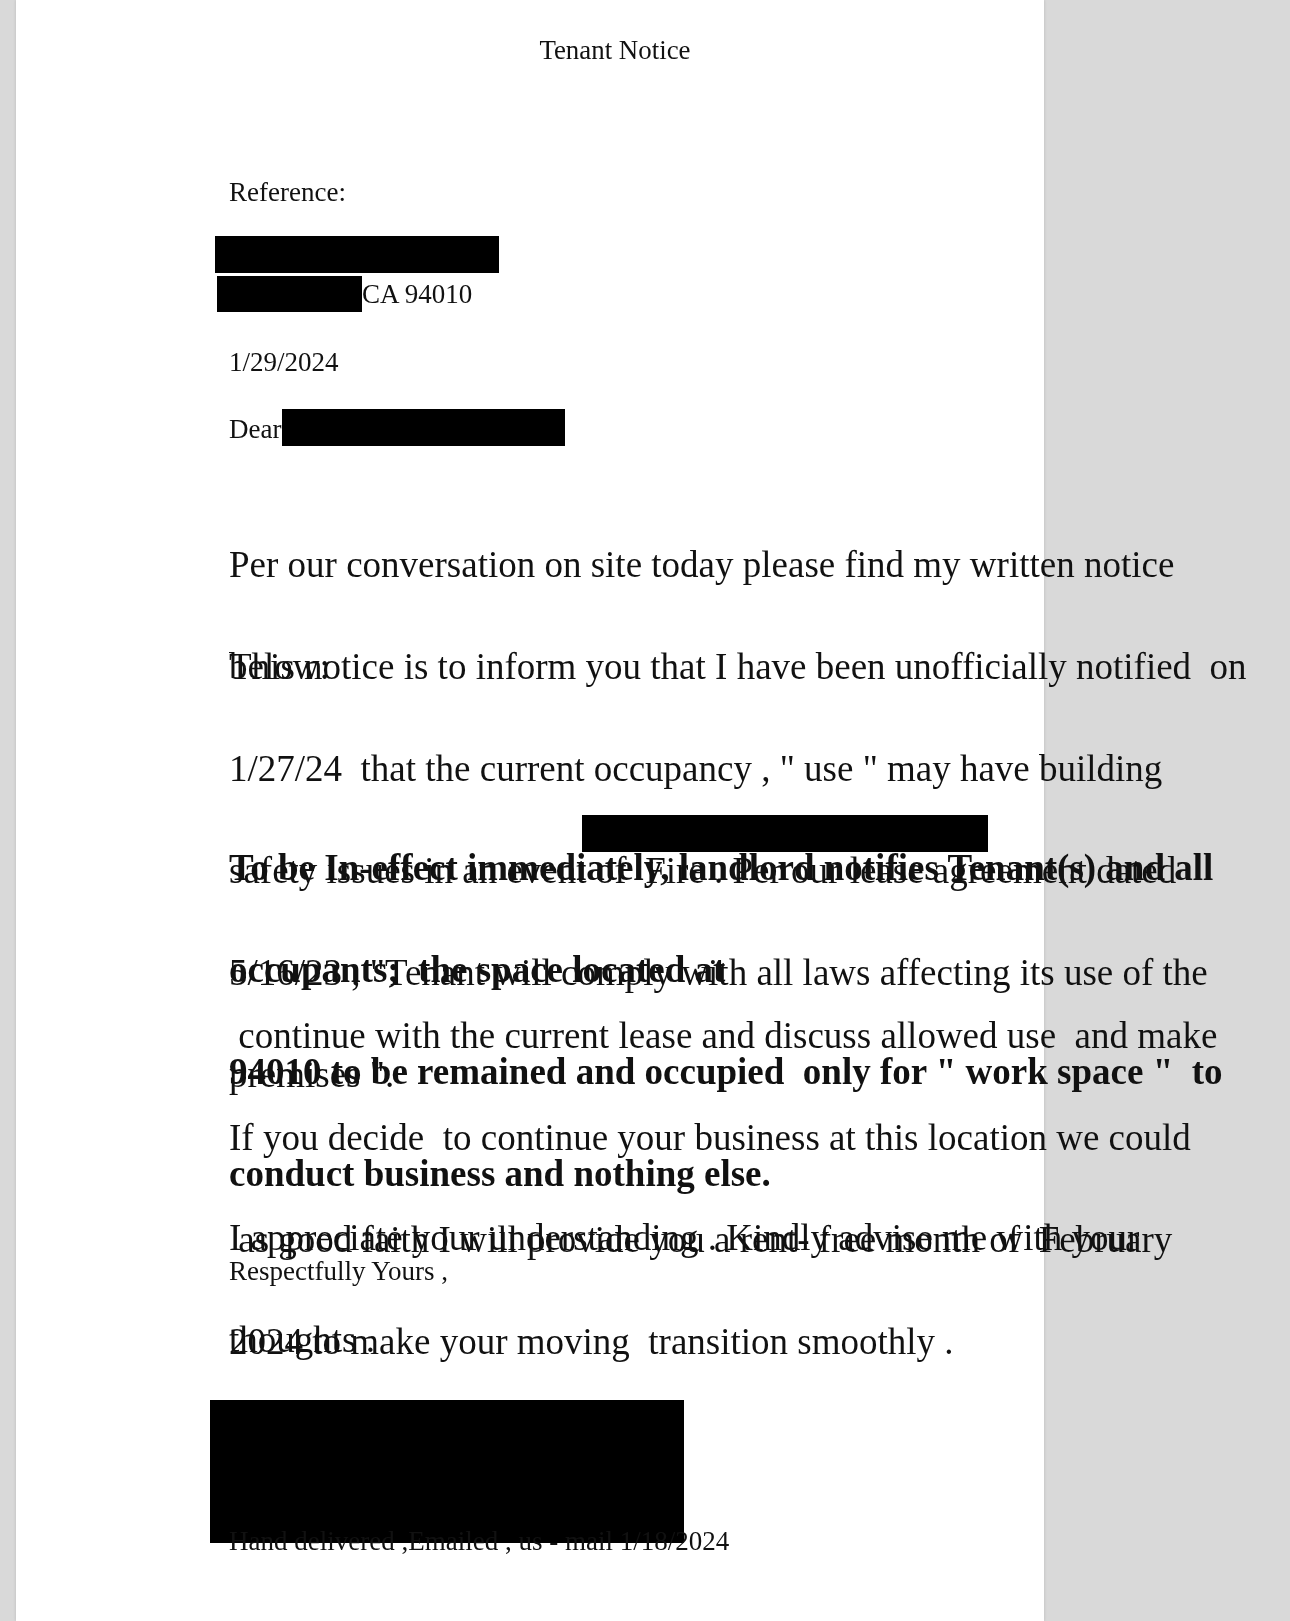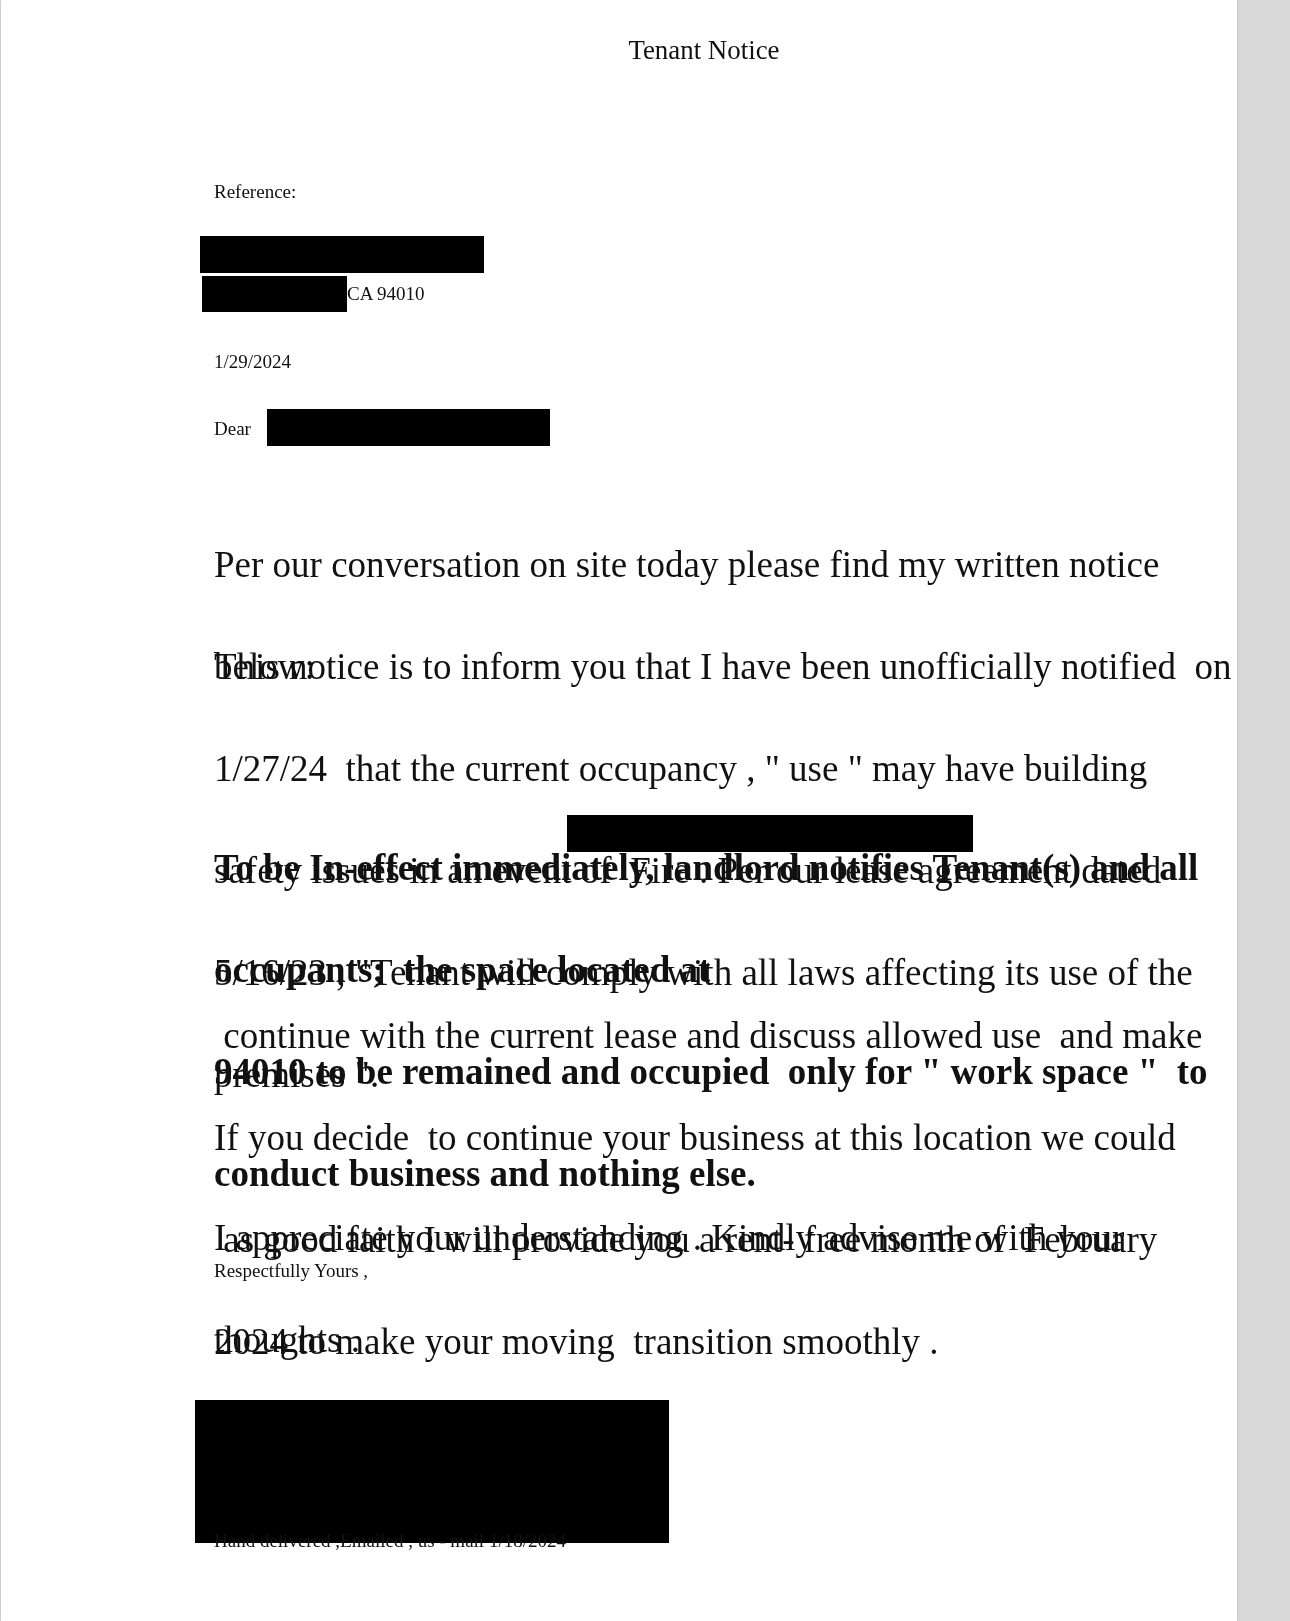--- a/index.html
+++ b/index.html
@@ -3,30 +3,30 @@
 <meta charset="utf-8">
 <style>
   html, body { margin: 0; padding: 0; }
   body {
     width: 1290px; height: 1621px; overflow: hidden;
     background: #d9d9d9;
     font-family: "Liberation Serif", "DejaVu Serif", serif;
     color: #111;
   }
   .page {
-    position: absolute; left: 1px; top: 0; width: 1236px; height: 1621px;
+    position: absolute; left: 16px; top: 0; width: 1028px; height: 1621px;
     background: #ffffff;
     box-shadow: 0 0 3px rgba(0,0,0,0.15);
   }
   .title {
     position: absolute; left: 0; width: 100%; top: 34px;
     text-align: center; font-size: 28px; padding-left: 177px; box-sizing: border-box;
     transform: scaleX(0.96);
   }
-  .txt { position: absolute; left: 213px; font-size: 19px; line-height: 34px; white-space: pre; }
+  .txt { position: absolute; left: 213px; font-size: 27px; line-height: 34px; white-space: pre; }
   .redact { position: absolute; background: #000; }
   .para { position: absolute; left: 213px; font-size: 37px; line-height: 34px; white-space: pre; }
 </style>
 </head>
 <body>
 
 <div class="page">
 
   <div class="title">Tenant Notice</div>
 

